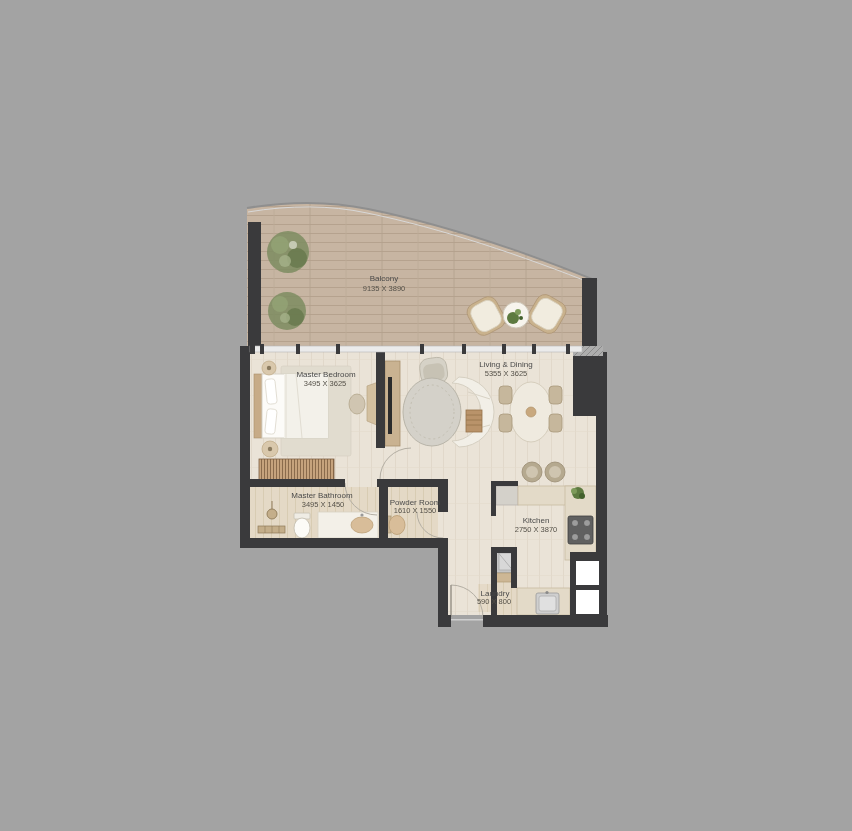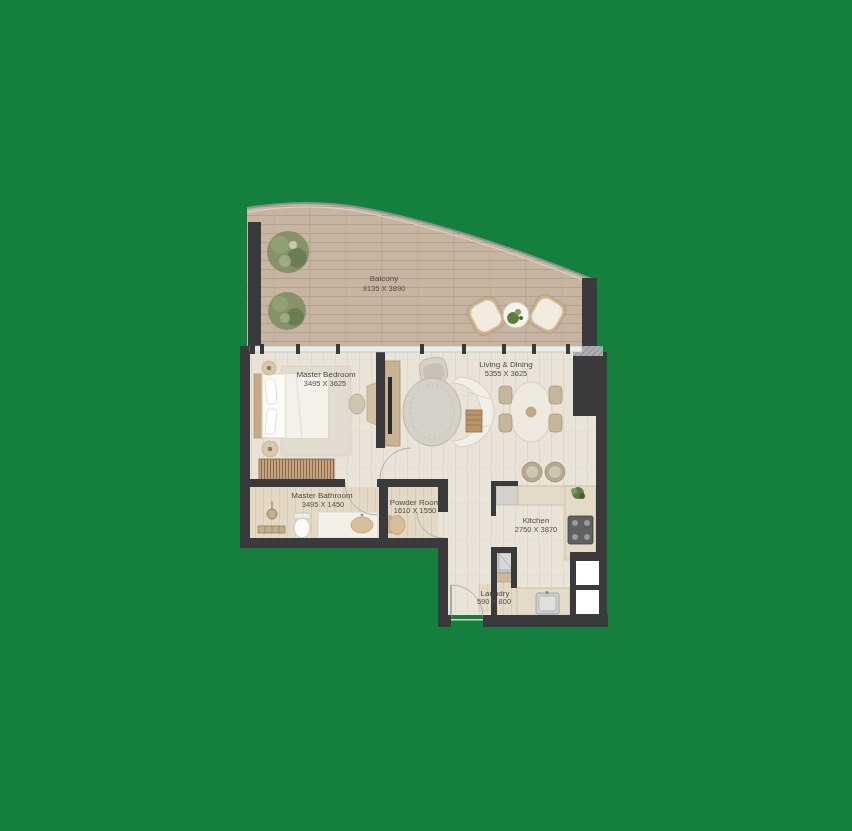--- a/index.html
+++ b/index.html
@@ -5,21 +5,21 @@
   html, body {
     margin: 0;
     padding: 0;
     background: #ffffff;
     font-family: "Liberation Sans", sans-serif;
   }
   .canvas {
     position: relative;
     width: 852px;
     height: 831px;
-    background: #15803d;
+    background: #a3a3a3;
     overflow: hidden;
   }
   svg { display: block; }
   text {
     font-family: "Liberation Sans", sans-serif;
     fill: #4a4a4a;
   }
   .room-name { font-size: 8px; }
   .room-dim  { font-size: 7.5px; fill: #555149; }
 </style>

